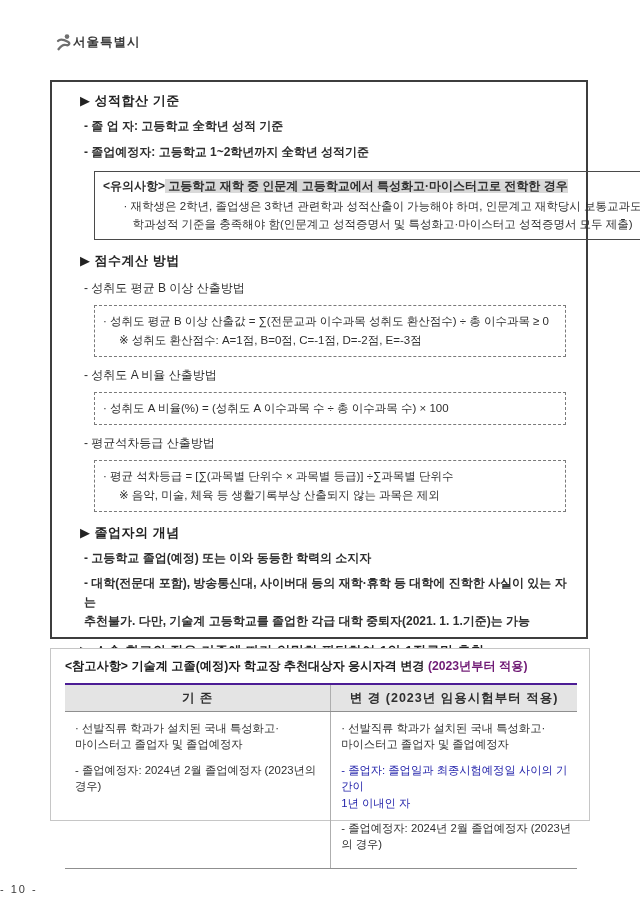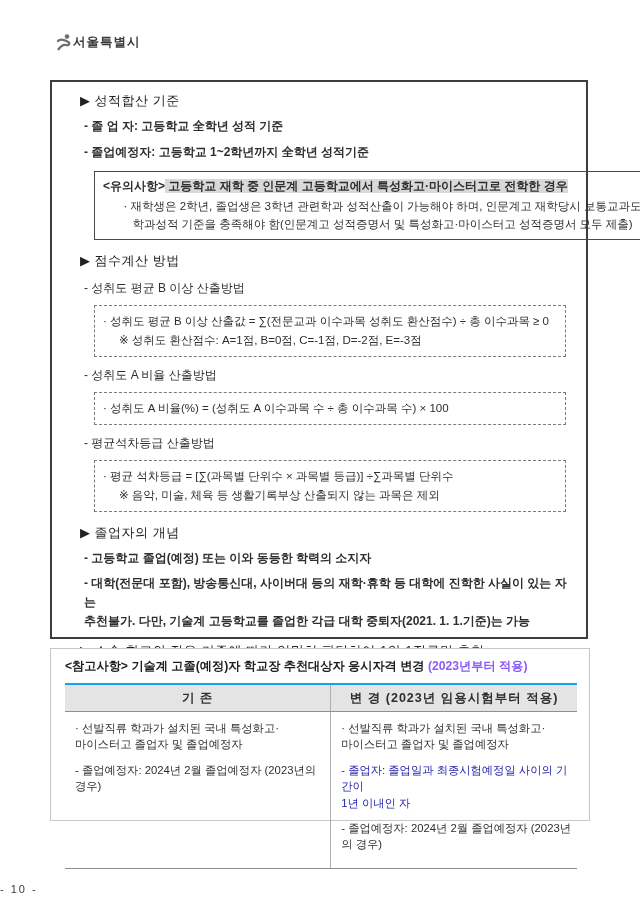--- a/index.html
+++ b/index.html
@@ -6,42 +6,42 @@
   body{width:640px;height:905px;font-family:"Liberation Sans","DejaVu Sans",sans-serif;color:#2e2e2e;}
   .page{position:relative;width:640px;height:905px;background:#ffffff;overflow:hidden;}
 
   
   .logo{position:absolute;left:56px;top:33px;display:flex;align-items:center;}
   .logo-text{font-size:12.5px;font-weight:bold;color:#3b3b3b;letter-spacing:1px;}
 
   
   .main-box{position:absolute;left:50px;top:80px;width:538px;height:559px;border:2px solid #3d3d3d;
             box-sizing:border-box;padding:4px 12px 0 12px;}
-  .sec-title{font-size:13px;font-weight:normal;color:#222;margin-top:12px;letter-spacing:0.5px;padding-left:16px;}
+  .sec-title{font-size:13px;font-weight:bold;color:#222;margin-top:12px;letter-spacing:0.5px;padding-left:16px;}
   .sec-title.first{margin-top:6px;}
   .li{font-size:12px;margin:7px 0 0 20px;line-height:1.55;white-space:pre-line;font-weight:bold;}
   .sub-label{font-size:12px;margin:10px 0 0 20px;}
 
   .notice-box{border:1px solid #4a4a4a;margin:10px 0 0 30px;width:577px;box-sizing:border-box;
               padding:5px 8px 6px 8px;font-size:11.5px;line-height:1.5;}
   .notice-title{font-weight:bold;font-size:12px;}
   .notice-highlight{background:#d9d9d9;font-weight:bold;font-size:12px;}
   .notice-body{margin-top:3px;white-space:pre-line;text-align:center;}
 
   .dash-box{border:1px dashed #7a7a7a;margin:8px 0 0 30px;width:472px;box-sizing:border-box;
             padding:6px 8px;font-size:11.5px;line-height:1.65;}
   .dash-sub{margin-left:16px;}
 
   
   .ref-panel{position:absolute;left:50px;top:648px;width:540px;height:173px;border:1px solid #c6c6c6;
              box-sizing:border-box;padding:9px 12px 0 14px;background:#ffffff;}
   .ref-title{font-size:12.2px;font-weight:bold;color:#1d1d1d;}
-  .ref-applied{color:#8b5cf6;}
+  .ref-applied{color:#701a75;}
   .ref-table{margin-top:8px;border-bottom:1px solid #8f8f8f;}
-  .ref-header{display:flex;background:#e4e4e4;border-top:2px solid #0ea5e9;border-bottom:1px solid #8f8f8f;}
+  .ref-header{display:flex;background:#e4e4e4;border-top:2px solid #4c1d95;border-bottom:1px solid #8f8f8f;}
   .ref-header .cell{font-weight:bold;font-size:12.5px;text-align:center;padding:5px 0 4px 0;letter-spacing:1px;box-sizing:border-box;}
   .ref-body{display:flex;min-height:103px;}
   .ref-body .cell{font-size:11.3px;padding:8px 4px 6px 10px;box-sizing:border-box;line-height:1.45;}
   .col-old{width:52%;}
   .col-new{width:48%;}
   .ref-header .col-old,.ref-body .col-old{border-right:1px solid #aeaeae;}
   .cell-item{white-space:pre-line;margin-bottom:9px;}
   .blue{color:#2222aa;}
 
   .page-number{position:absolute;left:0;right:0;top:851px;font-size:11px;color:#3a3a3a;letter-spacing:2px;margin-top:32px;}

